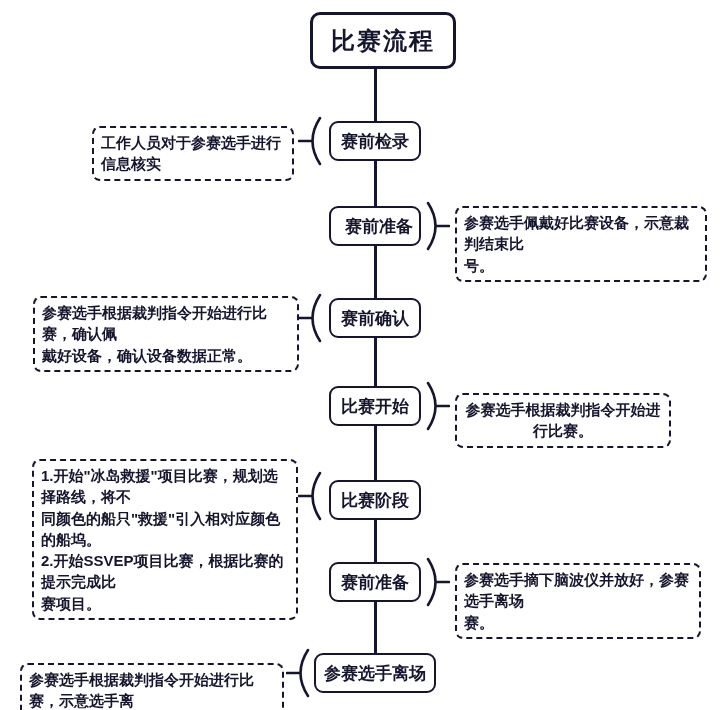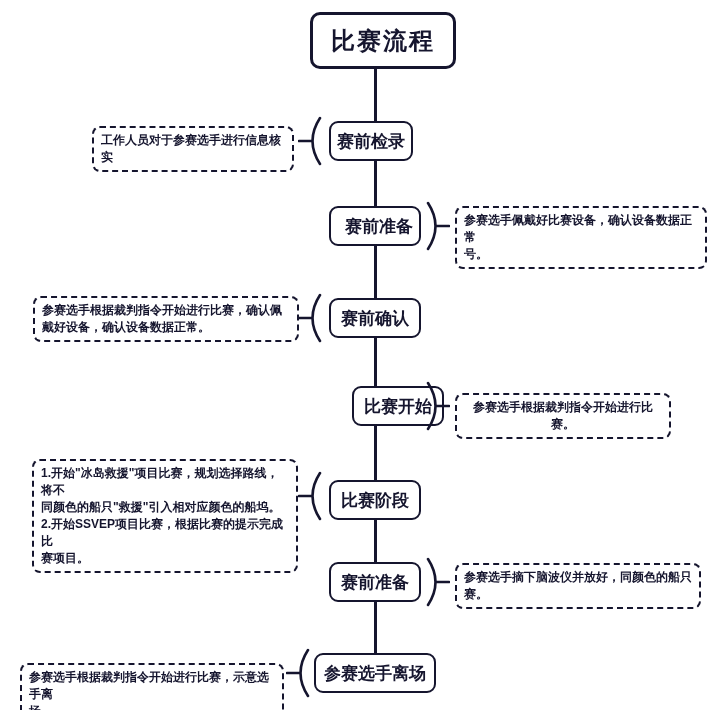--- a/index.html
+++ b/index.html
@@ -11,47 +11,47 @@
   .node{
     position:absolute;box-sizing:border-box;background:#ffffff;
     border:2.5px solid #15152e;border-radius:9px;
     display:flex;align-items:center;justify-content:center;
     font-size:17px;font-weight:700;color:#15152e;white-space:nowrap;
   }
   .title-node{border-width:3px;border-radius:10px;font-size:24px;letter-spacing:2px;}
   .note{
     position:absolute;box-sizing:border-box;background:#ffffff;
     border:2px dashed #15152e;border-radius:8px;
-    padding:4px 7px;font-size:12px;font-weight:700;line-height:1.42;
+    padding:4px 7px;font-size:15px;font-weight:700;line-height:1.42;
     color:#15152e;white-space:pre-wrap;
   }
   .brace{position:absolute;width:26px;height:52px;}
   .brace svg{display:block;}
 </style>
 </head>
 <body>
 
 <div class="canvas">
 
   <div class="spine" style="left:374px;top:68px;height:605px;"></div>
 
   <div class="node title-node" style="left:302px;top:12px;width:146px;height:57px;margin-left:8px;">
     <span>比赛流程</span>
   </div>
 
-  <div class="node" style="left:329px;top:121px;width:84px;height:40px;">
+  <div class="node" style="left:329px;top:121px;width:92px;height:40px;">
     <span>赛前检录</span>
   </div>
   <div class="node" style="left:329px;top:206px;width:92px;height:40px;padding-left:8px;">
     <span>赛前准备</span>
   </div>
   <div class="node" style="left:329px;top:298px;width:92px;height:40px;">
     <span>赛前确认</span>
   </div>
-  <div class="node" style="left:329px;top:386px;width:92px;height:40px;margin-left:23px;">
+  <div class="node" style="left:329px;top:386px;width:92px;height:40px;">
     <span>比赛开始</span>
   </div>
   <div class="node" style="left:329px;top:480px;width:92px;height:40px;text-align:right;">
     <span>比赛阶段</span>
   </div>
   <div class="node" style="left:329px;top:562px;width:92px;height:40px;">
     <span>赛前准备</span>
   </div>
   <div class="node" style="left:314px;top:653px;width:122px;height:40px;">
     <span>参赛选手离场</span>
@@ -87,27 +87,27 @@
         <path d="M4 3 Q19 26 4 49 M12 26 H25" fill="none" stroke="#15152e" stroke-width="2.6" stroke-linecap="round"></path>
       </svg>
   </div>
   <div class="brace" style="left:286px;top:647px;">
     <svg width="26" height="52" viewBox="0 0 26 52">
         <path d="M22 3 Q7 26 22 49 M14 26 H1" fill="none" stroke="#15152e" stroke-width="2.6" stroke-linecap="round"></path>
       </svg>
   </div>
 
   <div class="note" style="left:92px;top:126px;width:202px;">工作人员对于参赛选手进行信息核实</div>
-  <div class="note" style="left:455px;top:206px;width:252px;">参赛选手佩戴好比赛设备，确认设备数据正常
+  <div class="note" style="left:455px;top:206px;width:252px;">参赛选手佩戴好比赛设备，示意裁判结束比
 号。</div>
   <div class="note" style="left:33px;top:296px;width:266px;">参赛选手根据裁判指令开始进行比赛，确认佩
 戴好设备，确认设备数据正常。</div>
   <div class="note" style="left:455px;top:393px;width:216px;text-align:center;">参赛选手根据裁判指令开始进行比赛。</div>
   <div class="note" style="left:32px;top:459px;width:266px;">1.开始"冰岛救援"项目比赛，规划选择路线，将不
 同颜色的船只"救援"引入相对应颜色的船坞。
 2.开始SSVEP项目比赛，根据比赛的提示完成比
 赛项目。</div>
-  <div class="note" style="left:455px;top:563px;width:246px;">参赛选手摘下脑波仪并放好，同颜色的船只
+  <div class="note" style="left:455px;top:563px;width:246px;">参赛选手摘下脑波仪并放好，参赛选手离场
 赛。</div>
   <div class="note" style="left:20px;top:663px;width:264px;">参赛选手根据裁判指令开始进行比赛，示意选手离
 场。</div>
 
 </div>
 
 </body></html>

